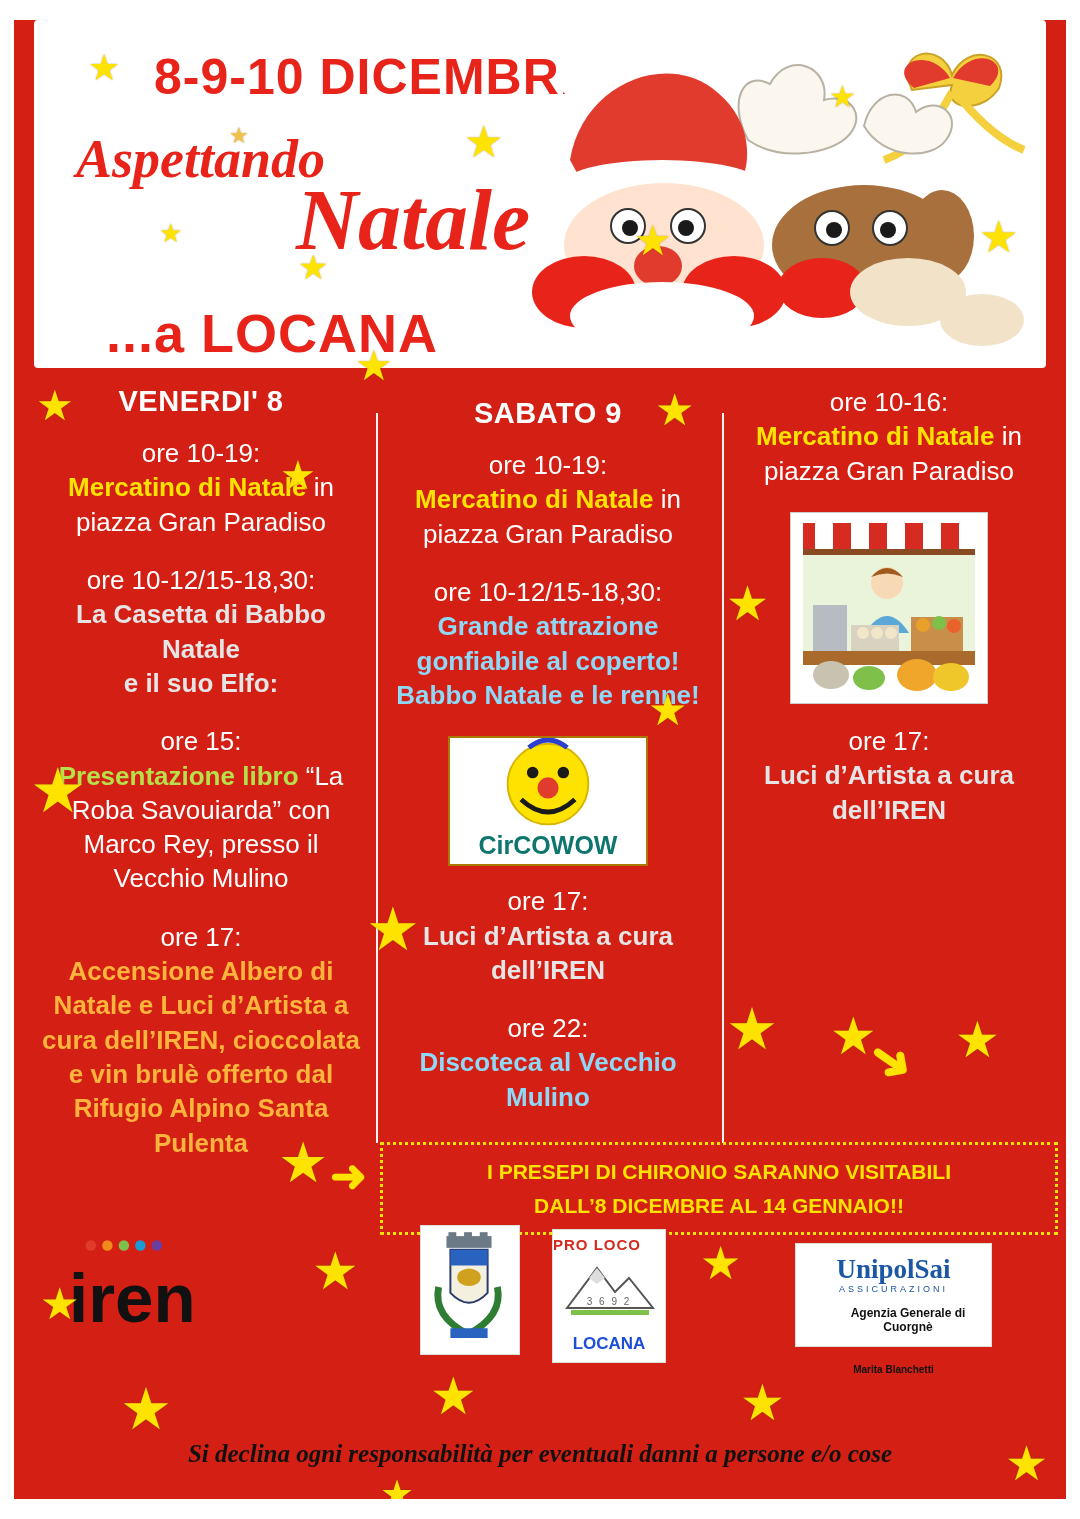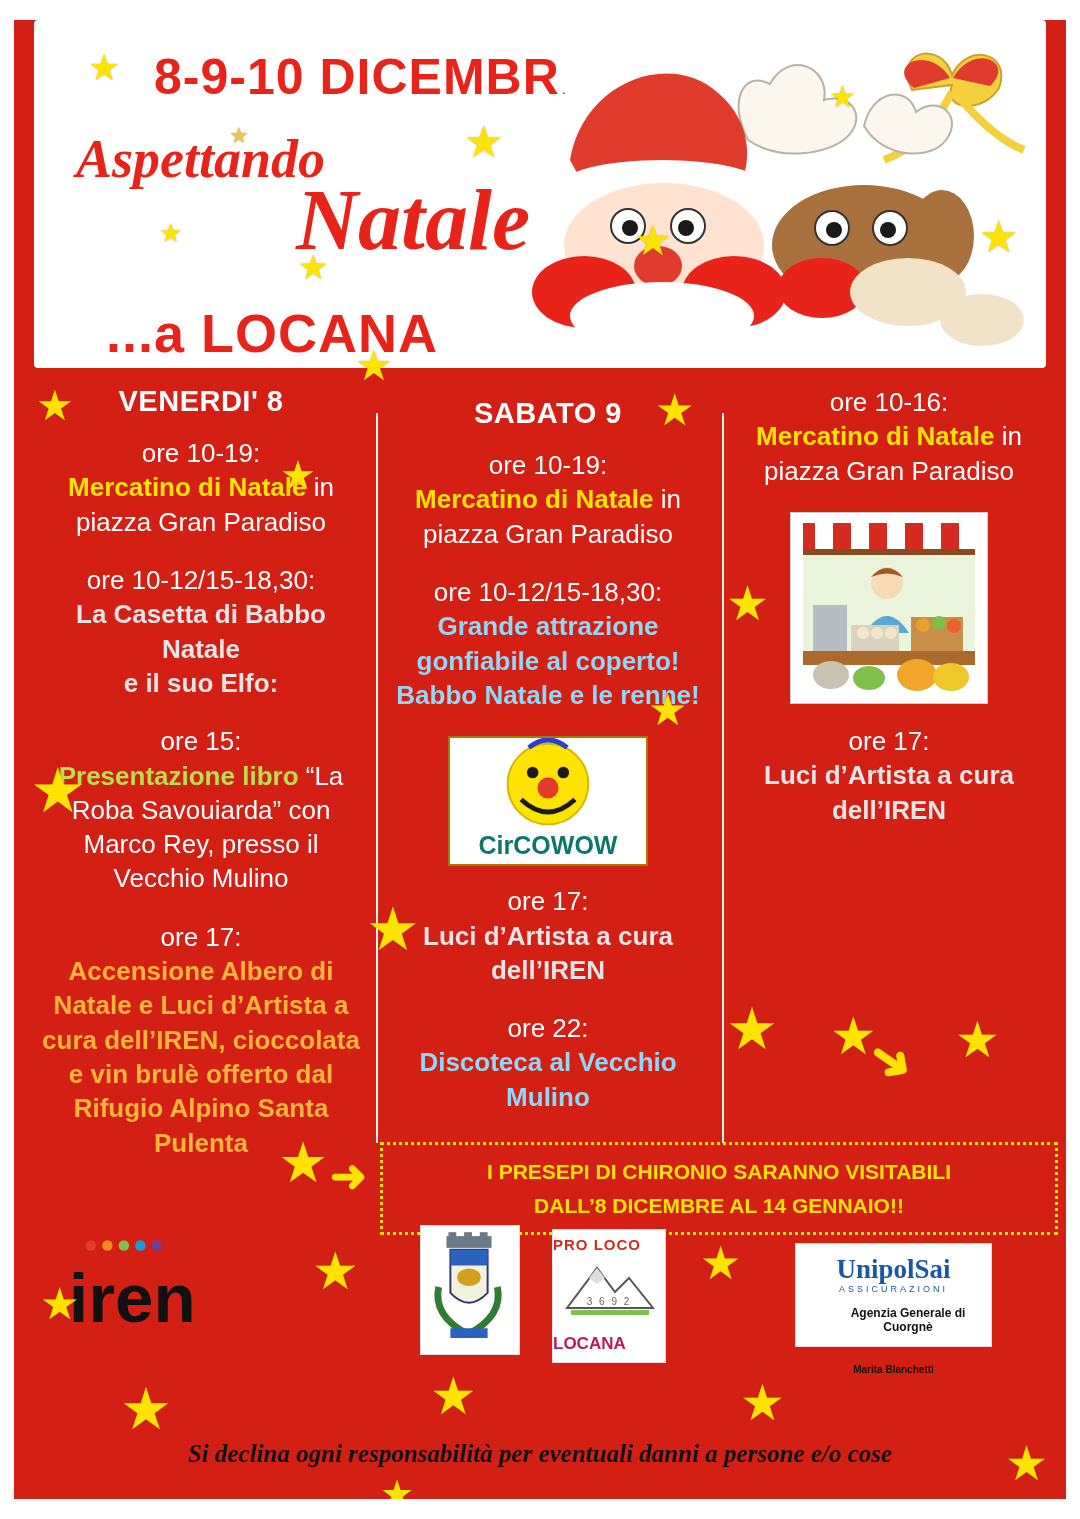--- a/index.html
+++ b/index.html
@@ -214,22 +214,22 @@
   }
   .logo-proloco {
     position: absolute; left: 552px; top: 4px; width: 112px; height: 132px;
     background: #ffffff; border: 1px solid #dddddd;
   }
   .proloco-top {
     position: absolute; left: 0; right: 0; top: 6px; 
     font-size: 15px; font-weight: bold; color: #d32a1e; letter-spacing: 1px;
   }
   .proloco-bottom {
-    position: absolute; left: 0; right: 0; bottom: 8px; 
-    font-size: 17px; font-weight: bold; color: #be185d;
+    position: absolute; left: 0; right: 0; bottom: 8px; text-align: center;
+    font-size: 17px; font-weight: bold; color: #1d4ed8;
   }
   .proloco-num {
     position: absolute; left: 0; right: 0; top: 66px; text-align: center;
     font-size: 10px; color: #666666; letter-spacing: 2px;
   }
   .logo-unipol {
     position: absolute; left: 795px; top: 18px; width: 195px; height: 102px;
     background: #ffffff; border: 1px solid #dddddd;
   }
   .unipol-name {

